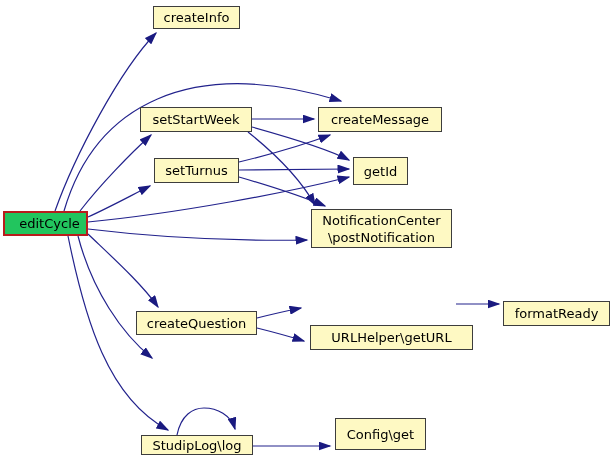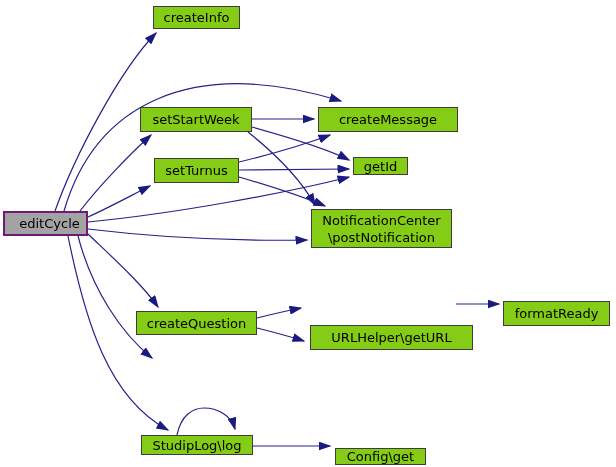--- a/index.html
+++ b/index.html
@@ -23,33 +23,33 @@
   }
   .edge {
     fill: none;
     stroke: #22228c;
     stroke-width: 1.2;
   }
   .node {
     position: absolute;
     z-index: 2;
     box-sizing: border-box;
-    background: #84cc16;
+    background: #fef9c3;
     border: 1px solid #3d3d3d;
     color: #000000;
     font-size: 13px;
     display: flex;
     align-items: center;
     justify-content: center;
     white-space: nowrap;
     cursor: pointer;
   }
   .node.highlight {
-    background: #a3a3a3;
-    border: 2px solid #701a75;
+    background: #22c55e;
+    border: 2px solid #b91c1c;
     padding-left: 8px;
   }
   .node.two-line {
     flex-direction: column;
     line-height: 17px;
   }
 </style>
 </head>
 <body>
 
@@ -85,34 +85,34 @@
   </svg>
 
   <div class="node highlight" style="left:3px; top:211px; width:85px; height:25px;">editCycle</div>
 
   <div class="node" style="left:153px; top:6px; width:87px; height:23px;">createInfo</div>
 
   <div class="node" style="left:154px; top:158px; width:85px; height:25px;">setTurnus</div>
 
   <div class="node" style="left:140px; top:107px; width:112px; height:25px;">setStartWeek</div>
 
-  <div class="node" style="left:318px; top:107px; width:140px; height:25px;">createMessage</div>
+  <div class="node" style="left:318px; top:107px; width:124px; height:25px;">createMessage</div>
 
-  <div class="node" style="left:353px; top:157px; width:55px; height:18px;">getId</div>
+  <div class="node" style="left:353px; top:157px; width:55px; height:28px;">getId</div>
 
   <div class="node two-line" style="left:311px; top:209px; width:141px; height:39px;">
     <span>NotificationCenter</span>
     <span>\postNotification</span>
   </div>
 
   <div class="node" style="left:136px; top:311px; width:121px; height:24px;">createQuestion</div>
 
 
   <div class="node" style="left:141px; top:435px; width:112px; height:20px;">StudipLog\log</div>
 
 
   <div class="node" style="left:310px; top:325px; width:163px; height:25px;">URLHelper\getURL</div>
 
   <div class="node" style="left:503px; top:301px; width:107px; height:25px;">formatReady</div>
 
-  <div class="node" style="left:335px; top:448px; width:91px; height:17px;">Config\get</div>
+  <div class="node" style="left:335px; top:418px; width:91px; height:32px;">Config\get</div>
 
 </div>
 
 </body></html>

